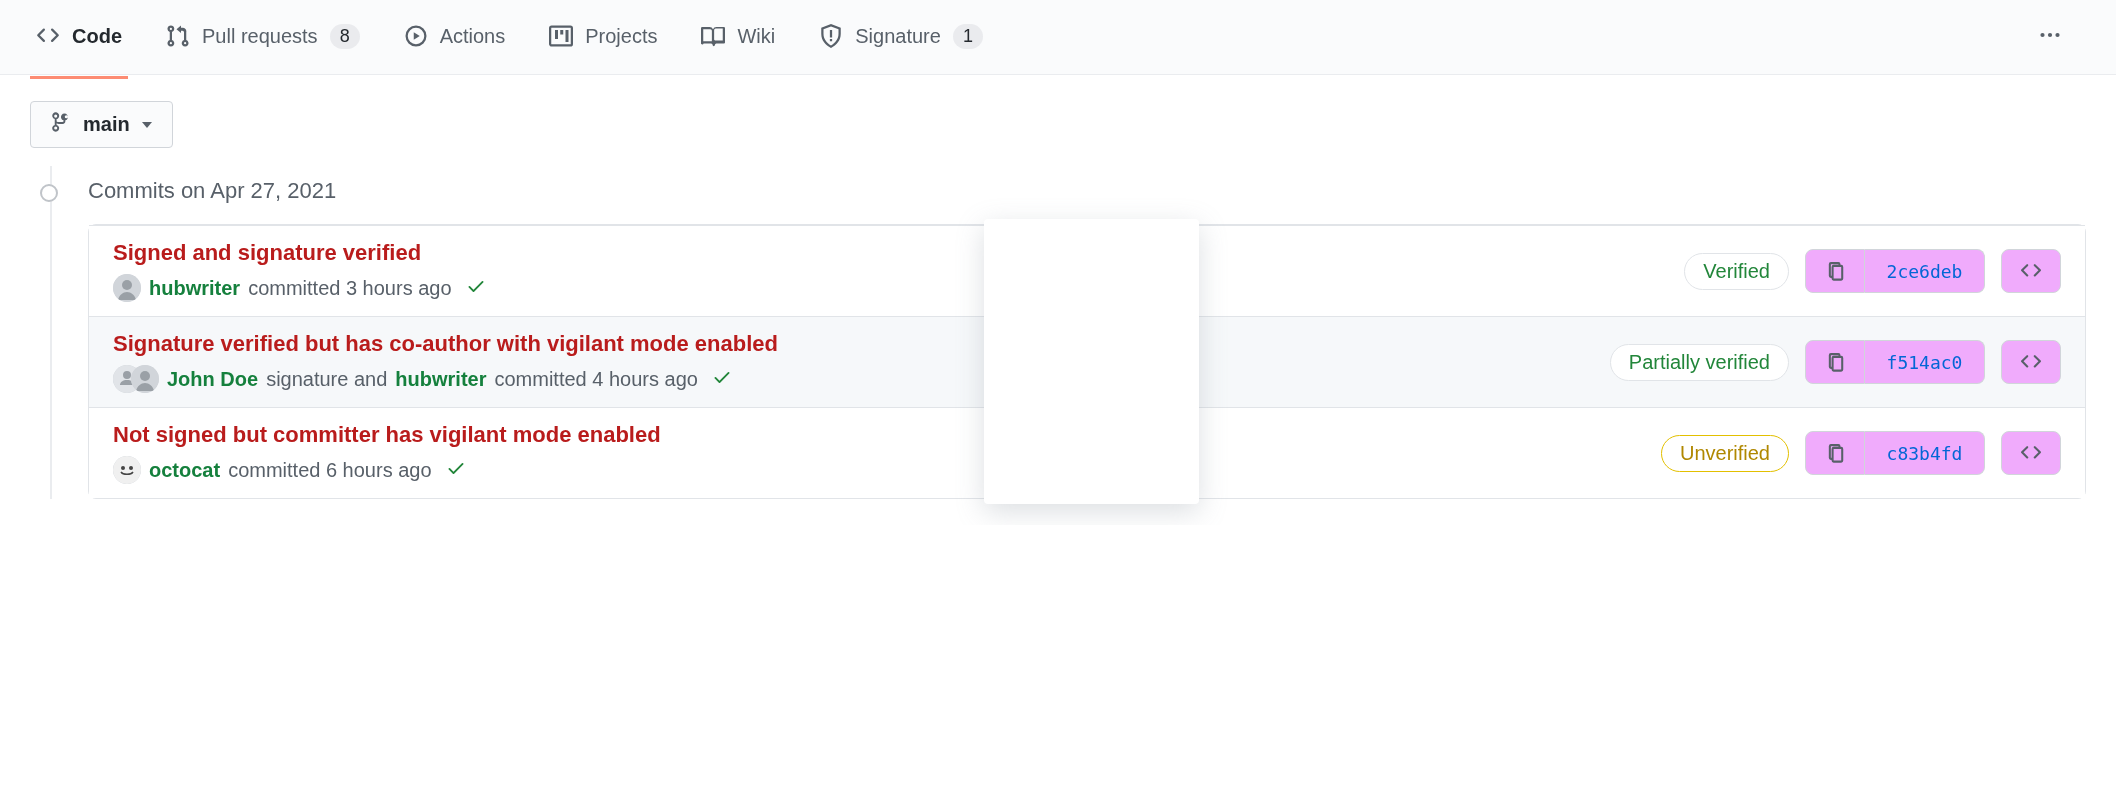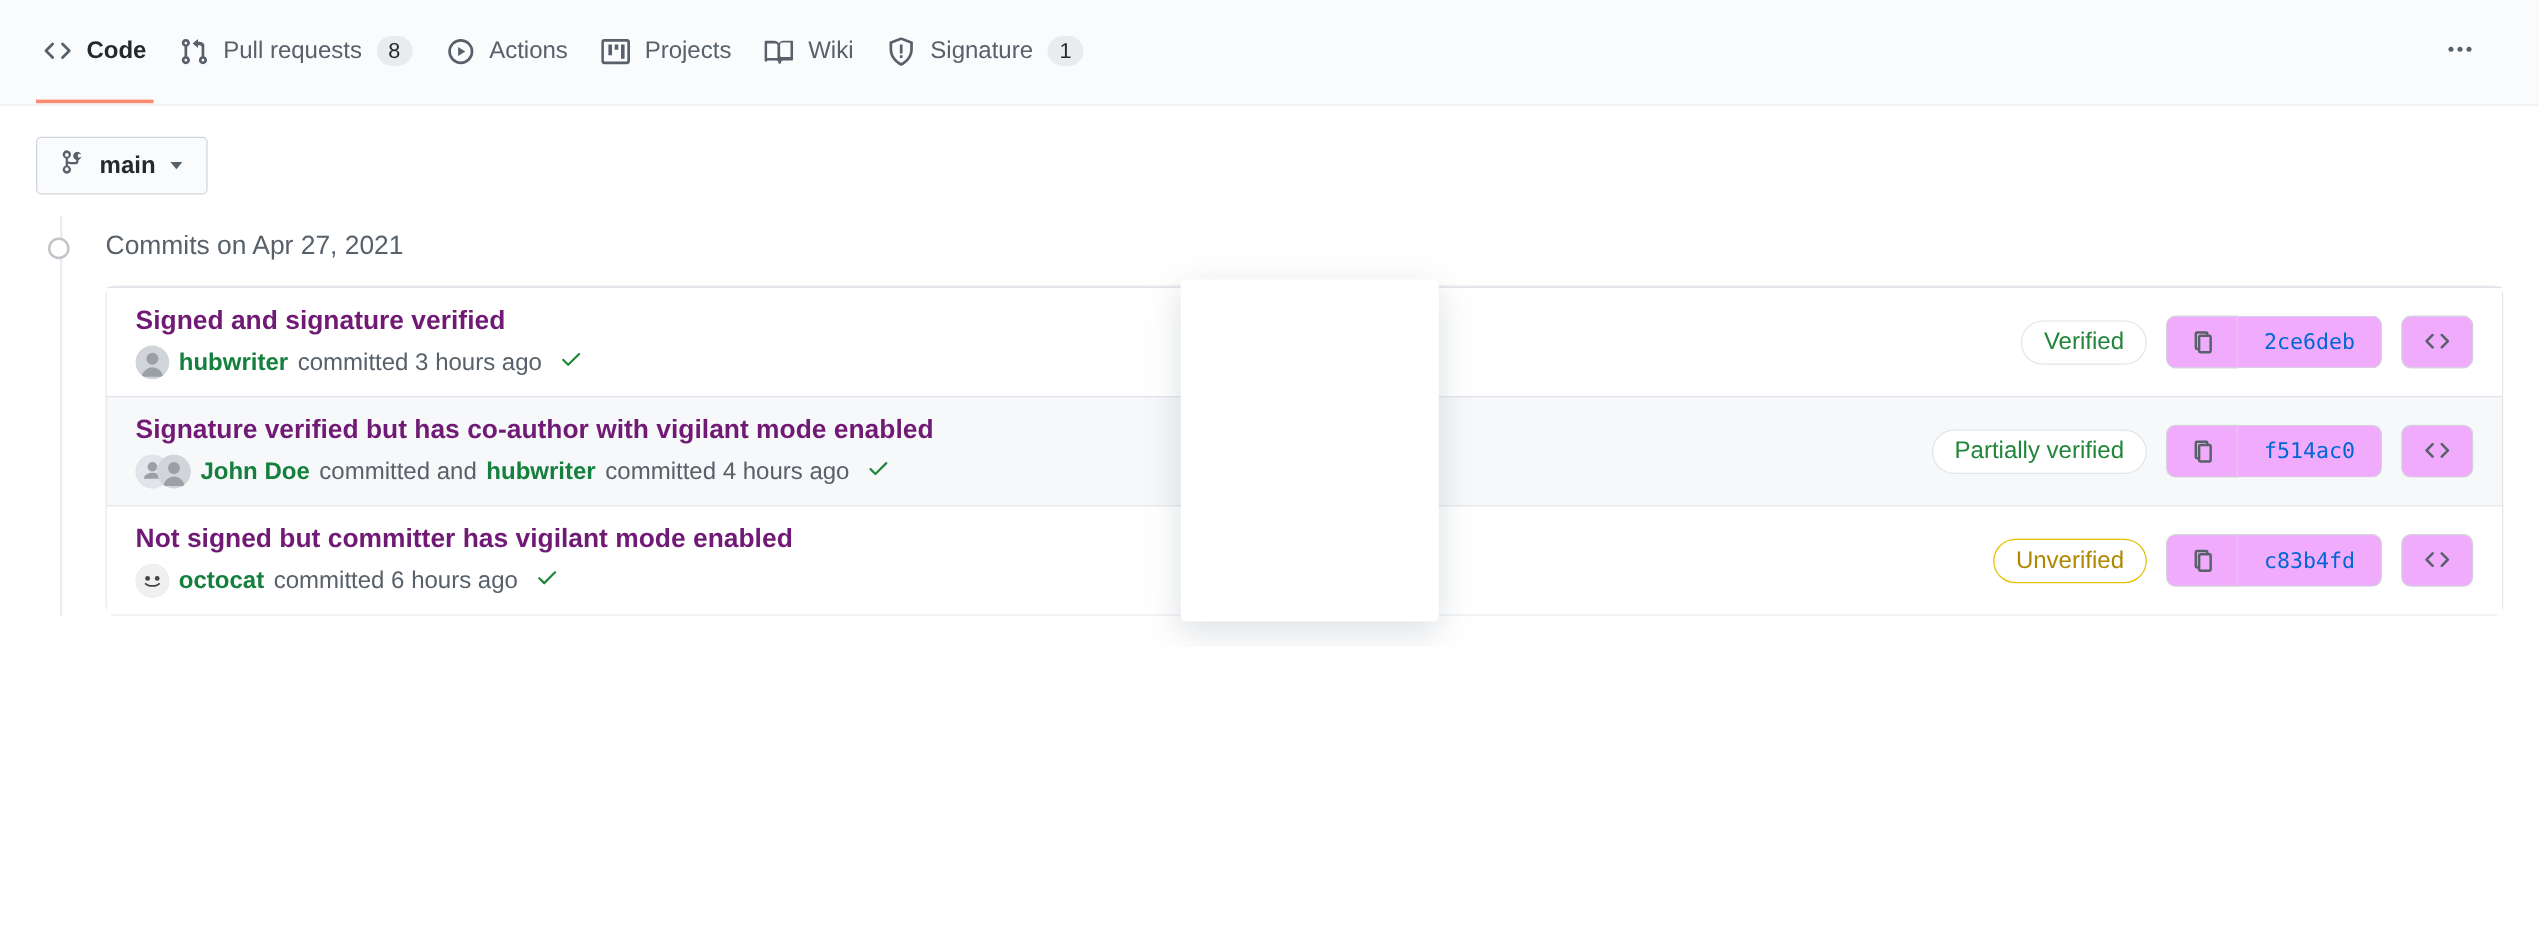--- a/index.html
+++ b/index.html
@@ -8,22 +8,22 @@
     background: #ffffff;
     color: #24292e;
     width: 2116px;
     font-size: 20px;
   }
   .nav {
     display: flex;
     align-items: center;
     padding: 0 30px;
     border-bottom: 1px solid #eaecef;
-    height: 88px;
-    gap: 16px;
+    height: 75px;
+    gap: 32px;
     background: #fafbfc;
   }
   .nav-tab {
     display: flex;
     align-items: center;
     gap: 12px;
     padding: 28px 6px;
     color: #586069;
     cursor: pointer;
     border-bottom: 3px solid transparent;
@@ -79,21 +79,21 @@
     display: flex;
     align-items: center;
     padding: 14px 24px;
     border-top: 1px solid #e1e4e8;
     background: #fff;
     position: relative;
   }
   .commit-row:first-child { border-top: none; }
   .commit-row.alt { background: #f6f8fa; gap: 46px; }
   .commit-main { flex: 1; }
-  .commit-title { font-weight: 600; font-size: 22px; color: #701a75; }
+  .commit-title { font-weight: 600; font-size: 22px; color: #b91c1c; }
   .commit-meta { display: flex; align-items: center; gap: 8px; margin-top: 8px; color: #586069; font-size: 20px; }
   .avatar { width: 28px; height: 28px; border-radius: 50%; background: #d1d5da; display: inline-flex; align-items: center; justify-content: center; overflow: hidden; }
   .avatar svg { width: 28px; height: 28px; }
   .avatar-pair { display: inline-flex; }
   .avatar-pair .avatar:nth-child(2) { margin-left: -10px; }
   .author-link { color: #15803d; font-weight: 600; }
   .check { color: #22863a; margin-left: 6px; }
   .check svg { width: 20px; height: 20px; fill: #22863a; }
   .commit-actions { display: flex; align-items: center; gap: 16px; }
   .badge {
@@ -271,21 +271,21 @@
               </span>
               <span class="avatar">
                 <svg viewBox="0 0 28 28">
                     <circle cx="14" cy="14" r="14" fill="#d1d5da"></circle>
                     <circle cx="14" cy="11" r="5" fill="#9aa0a6"></circle>
                     <path d="M5 26c1-5 5-8 9-8s8 3 9 8" fill="#9aa0a6"></path>
                   </svg>
               </span>
             </span>
             <span class="author-link">John Doe</span>
-            <span>committed and</span>
+            <span>signature and</span>
             <span class="author-link">hubwriter</span>
             <span>committed 4 hours ago</span>
             <span class="check">
               <svg viewBox="0 0 16 16">
                   <path d="M13.78 4.22a.75.75 0 0 1 0 1.06l-7.25 7.25a.75.75 0 0 1-1.06 0L2.22 9.28a.75.75 0 1 1 1.06-1.06l2.72 2.72 6.72-6.72a.75.75 0 0 1 1.06 0z"></path>
                 </svg>
             </span>
           </div>
         </div>
         <div class="commit-actions">

